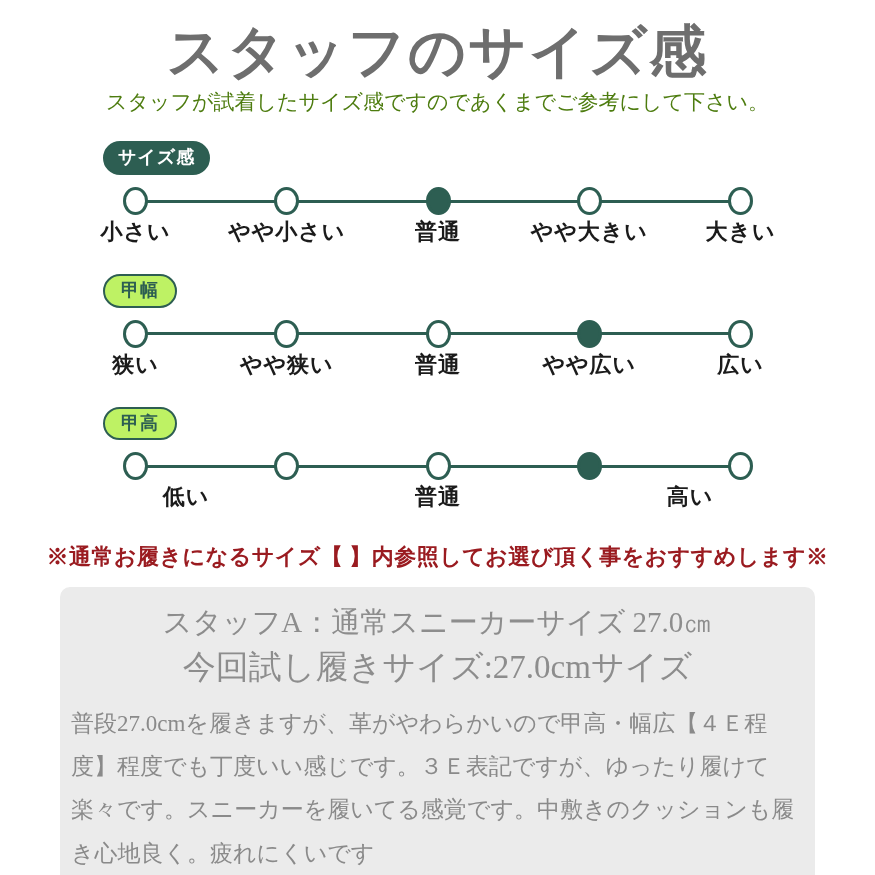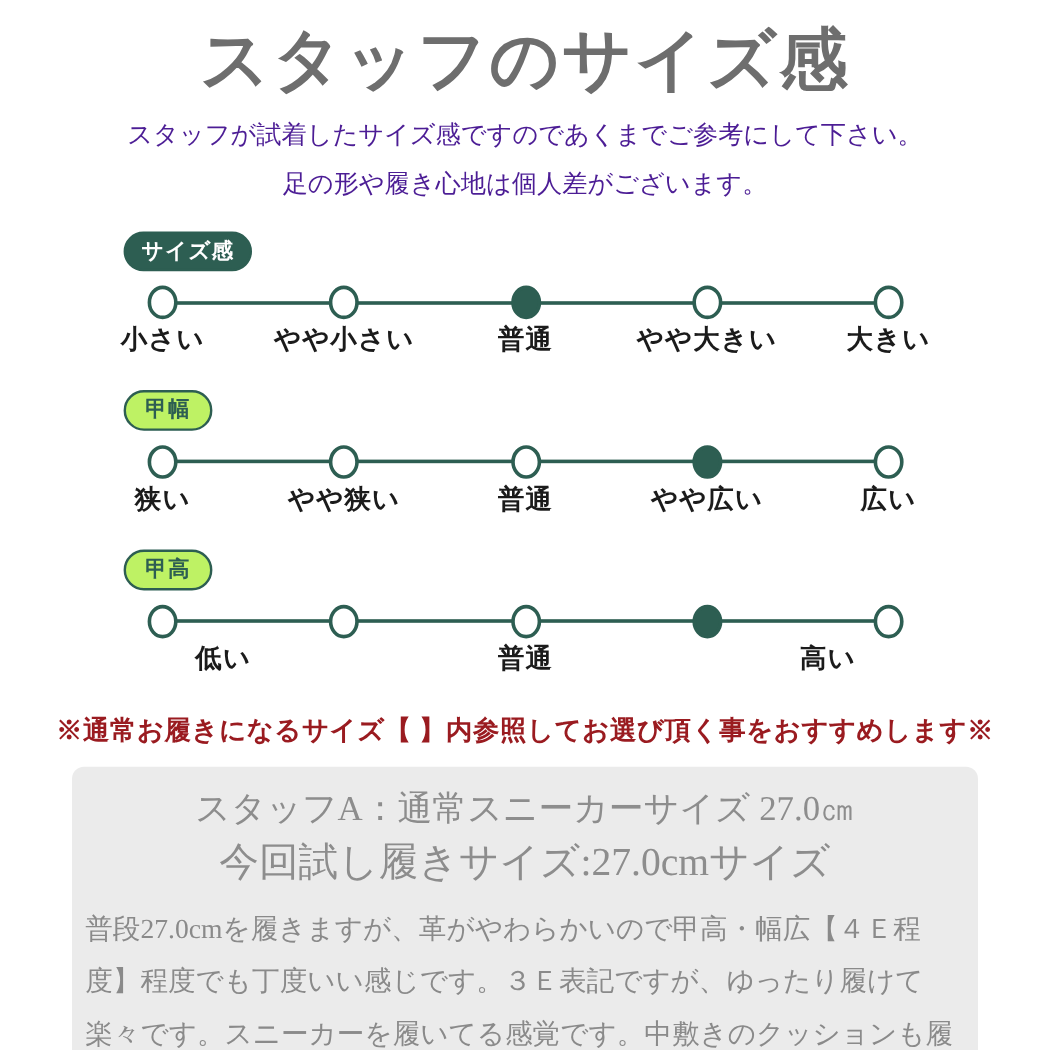--- a/index.html
+++ b/index.html
@@ -8,33 +8,33 @@
     background:#ffffff;
     font-family:"Liberation Sans",sans-serif;
     overflow:hidden;
   }
   .page{width:875px;height:875px;position:relative;}
 
   
   .title{
     margin:14px 0 0;
     text-align:center;
-    font-family:Liberation Serif, serif;
+    font-family:Liberation Sans, sans-serif;
     font-size:57px;
     font-weight:600;
     letter-spacing:2px;
     color:var(--title-gray,#6e6e6e);
     line-height:1.3;
   }
   .sub{
-    margin:10px 0 0;
+    margin:0 0 0;
     text-align:center;
     font-family:"Liberation Serif",serif;
     font-size:21px;
-    color:#4c1d95;
+    color:#4d7c0f;
     line-height:1.35;
   }
   .sub.second{margin-top:13px;}
 
   
   .scale{margin-top:25px;}
   .scale + .scale{margin-top:27px;}
   .badge{
     display:inline-block;
     margin-left:103px;
@@ -134,21 +134,20 @@
     text-align:left;
   }
 </style>
 </head>
 <body>
 
 <div class="page">
 
   <h1 class="title">スタッフのサイズ感</h1>
   <p class="sub">スタッフが試着したサイズ感ですのであくまでご参考にして下さい。</p>
-  <p class="sub second">足の形や履き心地は個人差がございます。</p>
 
   <section class="scale">
     <div class="badge filled">サイズ感</div>
     <div class="track">
       <div class="line"></div>
       <div class="cell">
           <span class="dot"></span>
         </div>
       <div class="cell">
           <span class="dot"></span>

